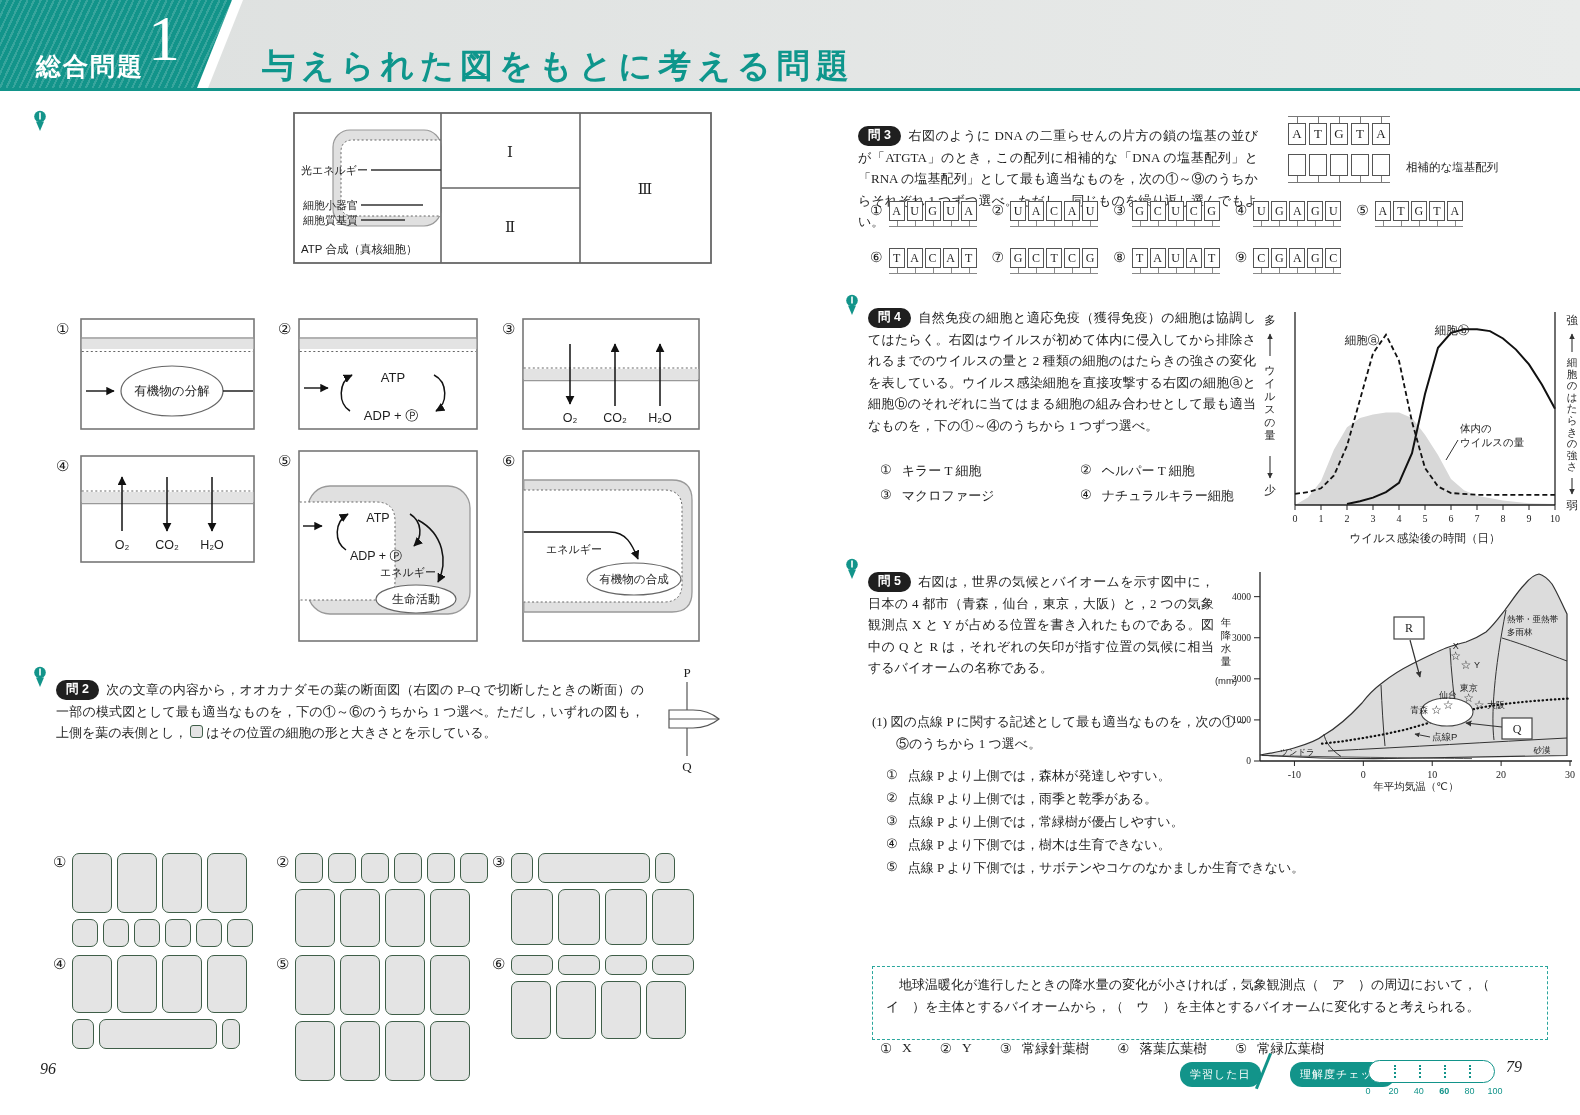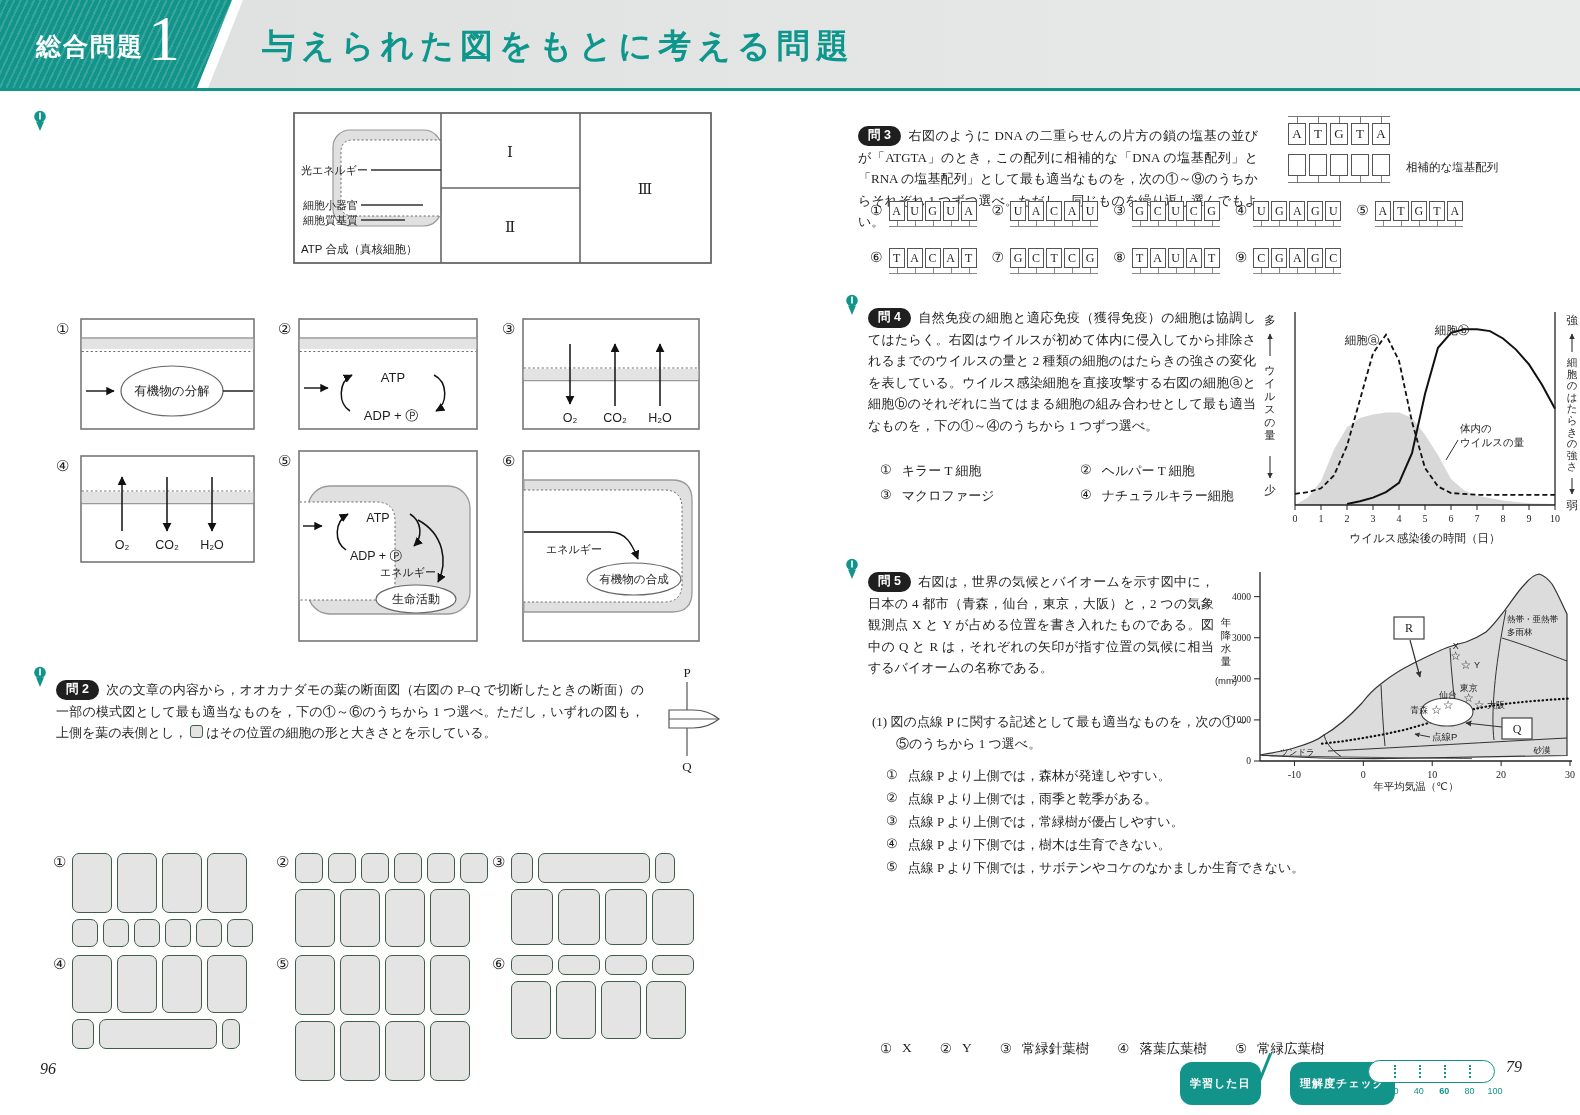--- a/index.html
+++ b/index.html
@@ -1,18 +1,18 @@
 <!DOCTYPE html>
 <html><head>
 <meta charset="utf-8">
 <style>
   html,body{margin:0;padding:0;background:#9a9a9a;}
   #page{position:relative;width:1580px;height:1115px;background:#ffffff;overflow:hidden;
         font-family:"Liberation Serif","DejaVu Serif",serif;color:#1e1e1e;}
-  .sans{font-family:"Liberation Sans","DejaVu Sans",sans-serif;}
+  .sans{font-family:"Liberation Sans","DejaVu Sans",sans-serif;margin-top:20px;}
   .abs{position:absolute;}
   
   #hdr-gray{position:absolute;left:0;top:0;width:1580px;height:88px;
      background:linear-gradient(90deg,#dde0df,#e9ebea);
      clip-path:polygon(243px 0,1580px 0,1580px 100%,208px 100%);}
   #hdr-teal{position:absolute;left:0;top:0;width:260px;height:88px;background:#12948a;
      clip-path:polygon(0 0,232px 0,197px 100%,0 100%);}
   #hdr-teal .stripes{position:absolute;inset:0;
      background:repeating-linear-gradient(115deg,rgba(255,255,255,.16) 0 2px,transparent 2px 6px);}
   #hdr-rule{position:absolute;left:0;top:88px;width:1580px;height:3px;background:#12948a;}
@@ -50,21 +50,21 @@
   .seqbox{width:16px;height:20px;border:1.1px solid #555;background:#fff;display:flex;align-items:center;justify-content:center;
      font-size:12px;position:relative;box-sizing:border-box;}
   .seqbox::after{content:"";position:absolute;bottom:-6px;left:50%;width:1px;height:5px;background:#888;}
   
   .optgrid{position:absolute;display:grid;grid-template-columns:200px auto;row-gap:7px;font-size:13px;}
   .optitem{display:flex;gap:10px;}
   .optlist{display:flex;flex-direction:column;gap:5px;font-size:13px;margin-top:8px;}
   .finrow{position:absolute;display:flex;gap:28px;font-size:13.5px;}
   
   .fbadge{position:absolute;background:#12948a;color:#fff;border-radius:12px;font-family:"Liberation Sans","DejaVu Sans",sans-serif;
-     font-weight:bold;font-size:11px;padding:14px 10px;letter-spacing:1px;}
+     font-weight:normal;font-size:11px;padding:5px 10px;letter-spacing:1px;}
   #fslash{position:absolute;left:1262px;top:1052px;width:2.5px;height:38px;background:#12948a;transform:rotate(22deg);}
   #checkpill{position:absolute;left:1368px;top:1060px;width:127px;height:23px;border:1.7px solid #12948a;border-radius:12px;background:#fff;box-sizing:border-box;}
   .dotcol{position:absolute;top:4px;width:0;height:13px;border-left:2px dotted #12948a;}
   #check-scale{position:absolute;left:1368px;top:1086px;width:127px;height:12px;}
   #check-scale span{position:absolute;transform:translateX(-50%);font-size:9px;color:#12948a;font-family:"Liberation Sans",sans-serif;}
   
   svg text{font-family:"Liberation Sans","DejaVu Sans",sans-serif;fill:#1e1e1e;}
   svg text.ser{font-family:"Liberation Serif","DejaVu Serif",serif;}
 </style>
 </head>
@@ -617,20 +617,23 @@
           <span>点線 P より下側では，樹木は生育できない。</span>
         </div>
         <div class="optitem">
           <span>⑤</span>
           <span>点線 P より下側では，サボテンやコケのなかましか生育できない。</span>
         </div>
       </div>
   </div>
 
 
+  <div class="tealbox" style="left:872px;top:966px;width:648px;height:58px">
+    <span>　地球温暖化が進行したときの降水量の変化が小さければ，気象観測点（　ア　）の周辺において，（　イ　）を主体とするバイオームから，（　ウ　）を主体とするバイオームに変化すると考えられる。</span>
+  </div>
 
   <div class="finrow" id="q5-final-options" style="left:880px;top:1040px">
       <div class="optitem">
         <span>①</span>
         <span>X</span>
       </div>
       <div class="optitem">
         <span>②</span>
         <span>Y</span>
       </div>

